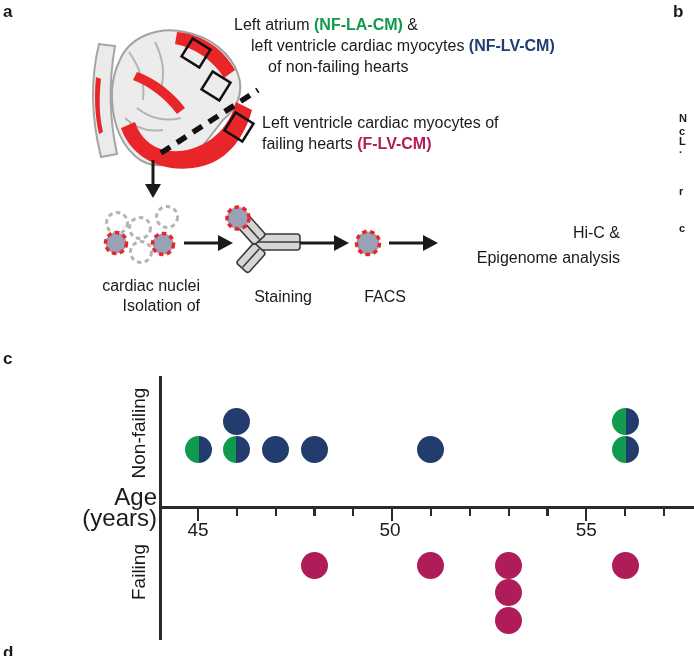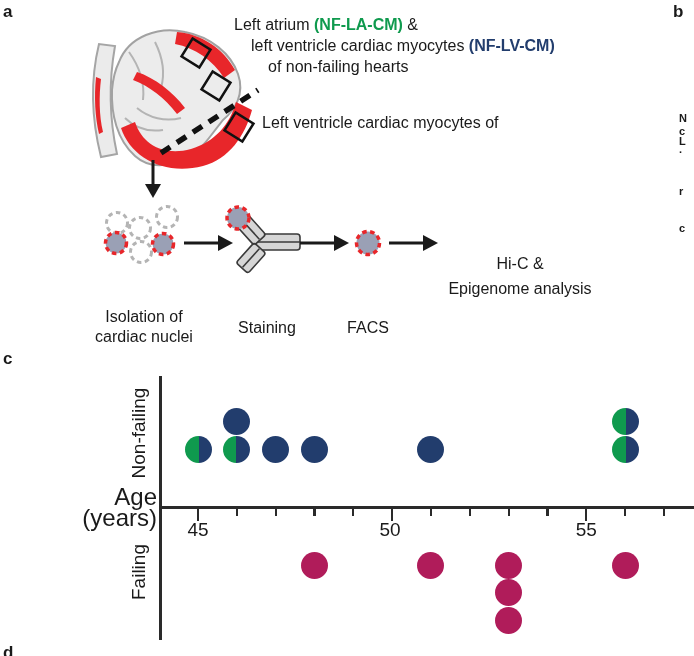--- a/index.html
+++ b/index.html
@@ -9,21 +9,21 @@
     font-family:"Liberation Sans", sans-serif;
     -webkit-font-smoothing:antialiased;
   }
   .abs{position:absolute;}
   .panel-label{font-size:17px;font-weight:bold;color:#1a1a1a;}
   
   .atext{font-size:16px;line-height:21px;white-space:nowrap;}
   .tag-green{color:var(--green);font-weight:bold;}
   .tag-navy{color:var(--navy);font-weight:bold;}
   .tag-crimson{color:var(--crimson);font-weight:bold;}
-  .wf-label{font-size:16px;line-height:20px;text-align:center;white-space:nowrap;margin-top:31px;}
+  .wf-label{font-size:16px;line-height:20px;text-align:right;white-space:nowrap;}
   
   #chart .axis-v{position:absolute;left:159px;top:376px;width:2.5px;height:264px;background:#2a2a2a;}
   #chart .axis-h{position:absolute;left:159px;top:506px;width:535px;height:2.5px;background:#2a2a2a;}
   #chart .tick{position:absolute;width:2.2px;background:#2a2a2a;}
   #chart .tick-label{position:absolute;width:50px;text-align:center;font-size:19px;}
   .dot{position:absolute;width:27px;height:27px;border-radius:50%;}
   .dot.navy{background:var(--navy);}
   .dot.crimson{background:var(--crimson);}
   .dot.dual{background:linear-gradient(90deg,var(--green) 0 50%,var(--navy) 50% 100%);}
   .ylab{position:absolute;font-size:19px;white-space:nowrap;transform:translate(-50%,-50%) rotate(-90deg);}
@@ -63,20 +63,21 @@
 </svg>
 
 <div class="abs atext" style="left:234px;top:14px;">
   <div><span>Left atrium </span> <span class="tag-green">(NF-LA-CM)</span><span> &amp;</span></div>
   <div style="padding-left:17px;text-align:center;"><span>left ventricle cardiac myocytes </span><span class="tag-navy">(NF-LV-CM)</span></div>
   <div style="padding-left:34px;">of non-failing hearts</div>
 </div>
 
 <div class="abs atext" style="left:262px;top:112px;">
   <div>Left ventricle cardiac myocytes of</div>
+  <div><span>failing hearts </span><span class="tag-crimson">(F-LV-CM)</span></div>
 </div>
 
 <svg class="abs" style="left:141px;top:158px;" width="24" height="42">
   <line x1="12" y1="2" x2="12" y2="28" stroke="#1a1a1a" stroke-width="3"></line>
   <polygon points="4,26 20,26 12,40" fill="#1a1a1a"></polygon>
 </svg>
 
 <svg class="abs" style="left:95px;top:202px;" width="92" height="72">
   <g fill="#ffffff" stroke="#b4b4b4" stroke-width="3" stroke-dasharray="4.5 3.5">
     <circle cx="22" cy="21" r="10.5"></circle>
@@ -119,22 +120,22 @@
 <svg class="abs" style="left:350px;top:225px;" width="36" height="36">
   <circle cx="18" cy="18" r="11.5" fill="#9aa0b5" stroke="#e8262a" stroke-width="3.5" stroke-dasharray="4.5 3.5"></circle>
 </svg>
 
 <svg class="abs" style="left:388px;top:232px;" width="52" height="22">
   <line x1="1" y1="11" x2="36" y2="11" stroke="#1a1a1a" stroke-width="3"></line>
   <polygon points="35,3 35,19 50,11" fill="#1a1a1a"></polygon>
 </svg>
 
 <div class="abs wf-label" style="left:88px;top:276px;width:112px;">
+  <div>cardiac nuclei</div>
   <div>Isolation of</div>
-  <div>cardiac nuclei</div>
 </div>
 <div class="abs wf-label" style="left:222px;top:287px;width:90px;">Staining</div>
 <div class="abs wf-label" style="left:330px;top:287px;width:76px;">FACS</div>
 <div class="abs wf-label" style="left:420px;top:220px;width:200px;line-height:25px;">
   <div>Hi-C &amp;</div>
   <div>Epigenome analysis</div>
 </div>
 
 <div class="abs panel-label" style="left:673px;top:2px;">b</div>
 <div id="b-fragments">

